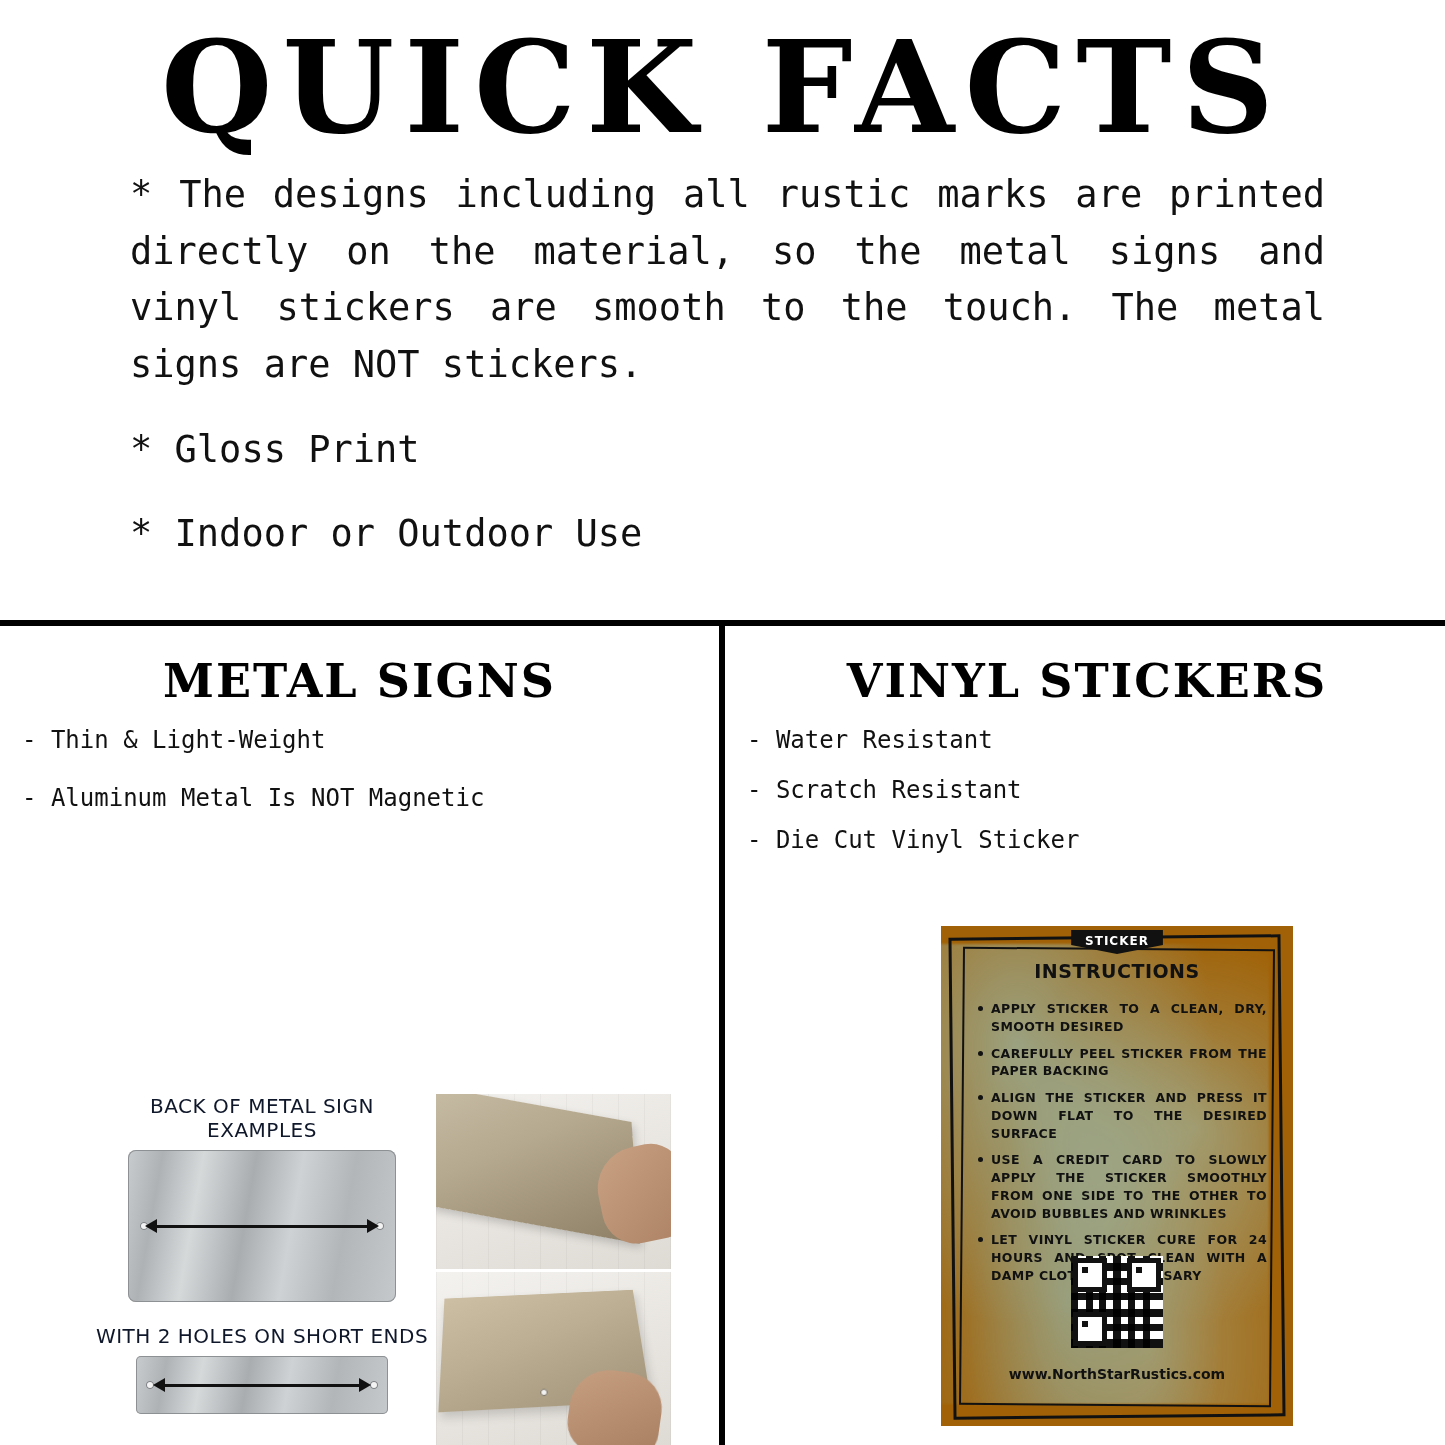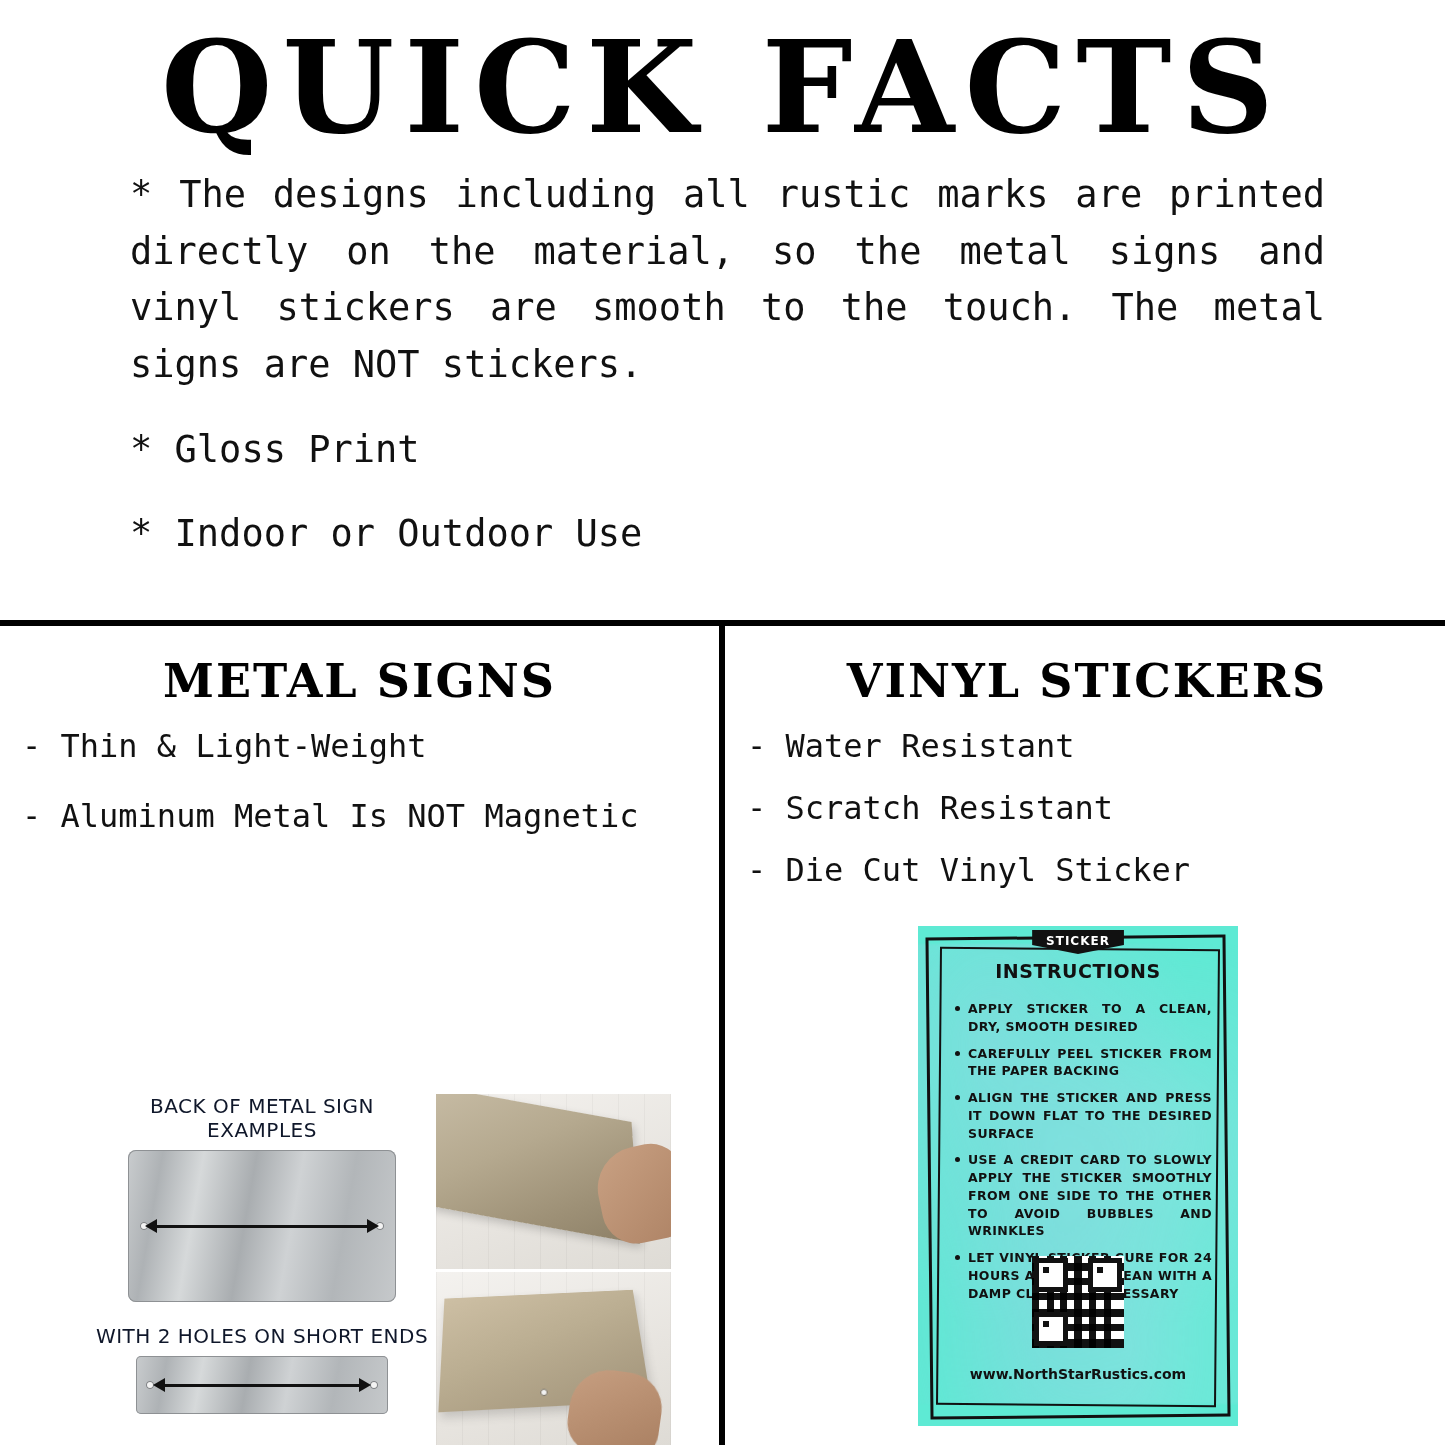--- a/index.html
+++ b/index.html
@@ -92,21 +92,21 @@
     font-family: "DejaVu Serif", serif;
     font-weight: bold;
     font-size: 46px;
     letter-spacing: 2px;
     text-align: center;
     margin: 0 0 14px 0;
     color: #000;
   }
   .bullet {
     font-family: "DejaVu Sans Mono", monospace;
-    font-size: 32px;
+    font-size: 24px;
     line-height: 1.5;
     margin: 0 0 22px 0;
     color: #111;
   }
   .col-right .bullet { margin-bottom: 14px; }
 
   
   .metal-figs {
     position: absolute;
     left: 0;
@@ -231,25 +231,25 @@
     right: 10px; bottom: -10px;
     width: 92px; height: 84px;
     border-radius: 40px 36px 26px 30px;
     background: linear-gradient(150deg,#c79f81,#a87e60);
     transform: rotate(8deg);
   }
 
   
   .sticker-card {
     position: absolute;
-    left: 193px;
+    left: 216px;
     top: 300px;
-    width: 320px;
+    width: 352px;
     height: 500px;
-    background: #5eead4;
+    background: #a16207;
     overflow: hidden;
   }
   .watercolor {
     position: absolute;
     left: -8px; top: 18px;
     width: 336px; height: 460px;
     background:
       radial-gradient(ellipse at 25% 22%, rgba(150,214,228,0.55) 0%, rgba(150,214,228,0) 55%),
       radial-gradient(ellipse at 78% 40%, rgba(160,220,230,0.40) 0%, rgba(160,220,230,0) 50%),
       radial-gradient(ellipse at 40% 78%, rgba(140,208,224,0.42) 0%, rgba(140,208,224,0) 55%),

